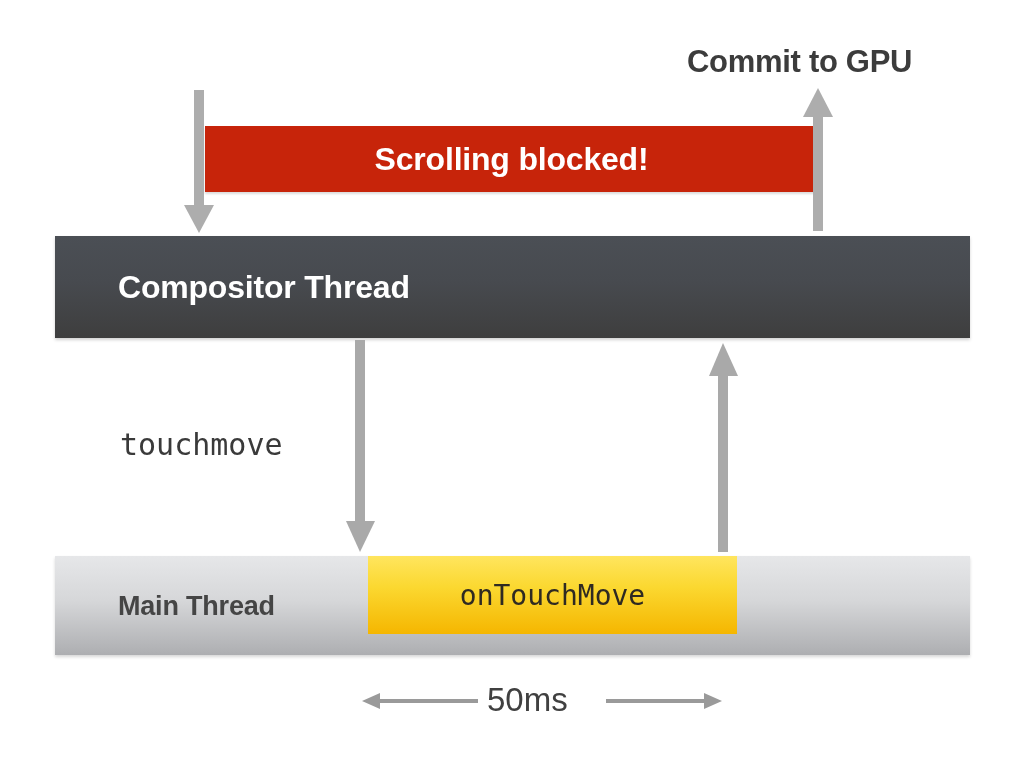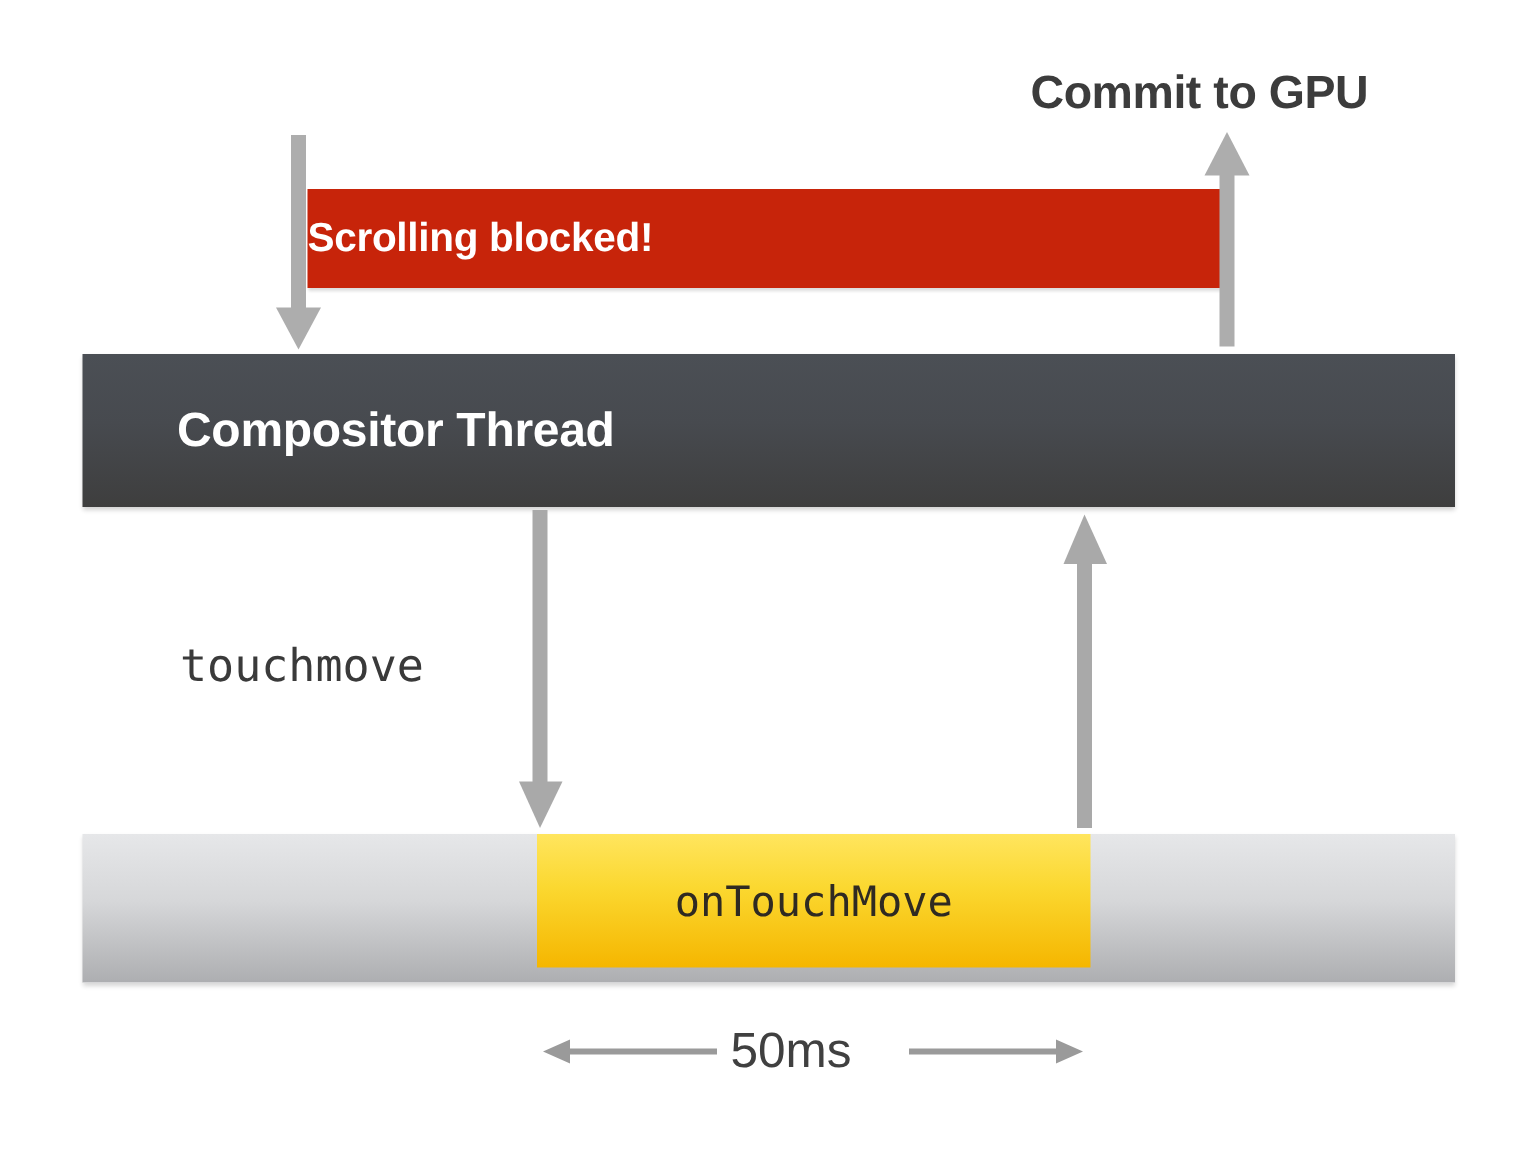--- a/index.html
+++ b/index.html
@@ -42,24 +42,24 @@
     width: 613px;
     height: 66px;
     background: #c7240a;
     box-shadow: 0 2px 2px rgba(0,0,0,0.14);
   }
   #scrolling-blocked-label {
     position: absolute;
     left: 0; right: 0;
     top: 50%;
     transform: translateY(-50%);
-    text-align: left;
-    font-family: "Liberation Sans", sans-serif;
-    font-weight: bold;
-    font-size: 27px;
+    text-align: center;
+    font-family: "Liberation Sans", sans-serif;
+    font-weight: bold;
+    font-size: 32px;
     color: #ffffff;
     letter-spacing: -0.2px;
   }
 
   
   #compositor-thread-bar {
     position: absolute;
     left: 55px;
     top: 236px;
     width: 915px;
@@ -107,24 +107,24 @@
     top: 50%;
     transform: translateY(-50%);
     font-family: "Liberation Sans", sans-serif;
     font-weight: bold;
     font-size: 27px;
     color: #454545;
     letter-spacing: -0.2px;
   }
   #ontouchmove-block {
     position: absolute;
-    left: 303px;           
+    left: 313px;           
     top: 0;
     width: 369px;          
-    height: 89px;
+    height: 78px;
     background: linear-gradient(to bottom, #ffe55e 0%, #fbd830 40%, #f5b600 100%);
   }
   #ontouchmove-label {
     position: absolute;
     left: 0; right: 0;
     top: 50%;
     transform: translateY(-50%);
     text-align: center;
     font-family: "DejaVu Sans Mono", "Liberation Mono", monospace;
     font-size: 28px;
@@ -163,20 +163,21 @@
     <div id="scrolling-blocked-label">Scrolling blocked!</div>
   </div>
 
   <div id="compositor-thread-bar">
     <div id="compositor-thread-label">Compositor Thread</div>
   </div>
 
   <div id="touchmove-label">touchmove</div>
 
   <div id="main-thread-bar">
+    <div id="main-thread-label">Main Thread</div>
     <div id="ontouchmove-block">
       <div id="ontouchmove-label">onTouchMove</div>
     </div>
   </div>
 
   <svg id="arrow-layer" viewBox="0 0 1024 768">
 
     <g>
       <rect x="194" y="90" width="10" height="122" fill="#adadad"></rect>
       <polygon points="184,205 214,205 199,233" fill="#adadad"></polygon>

